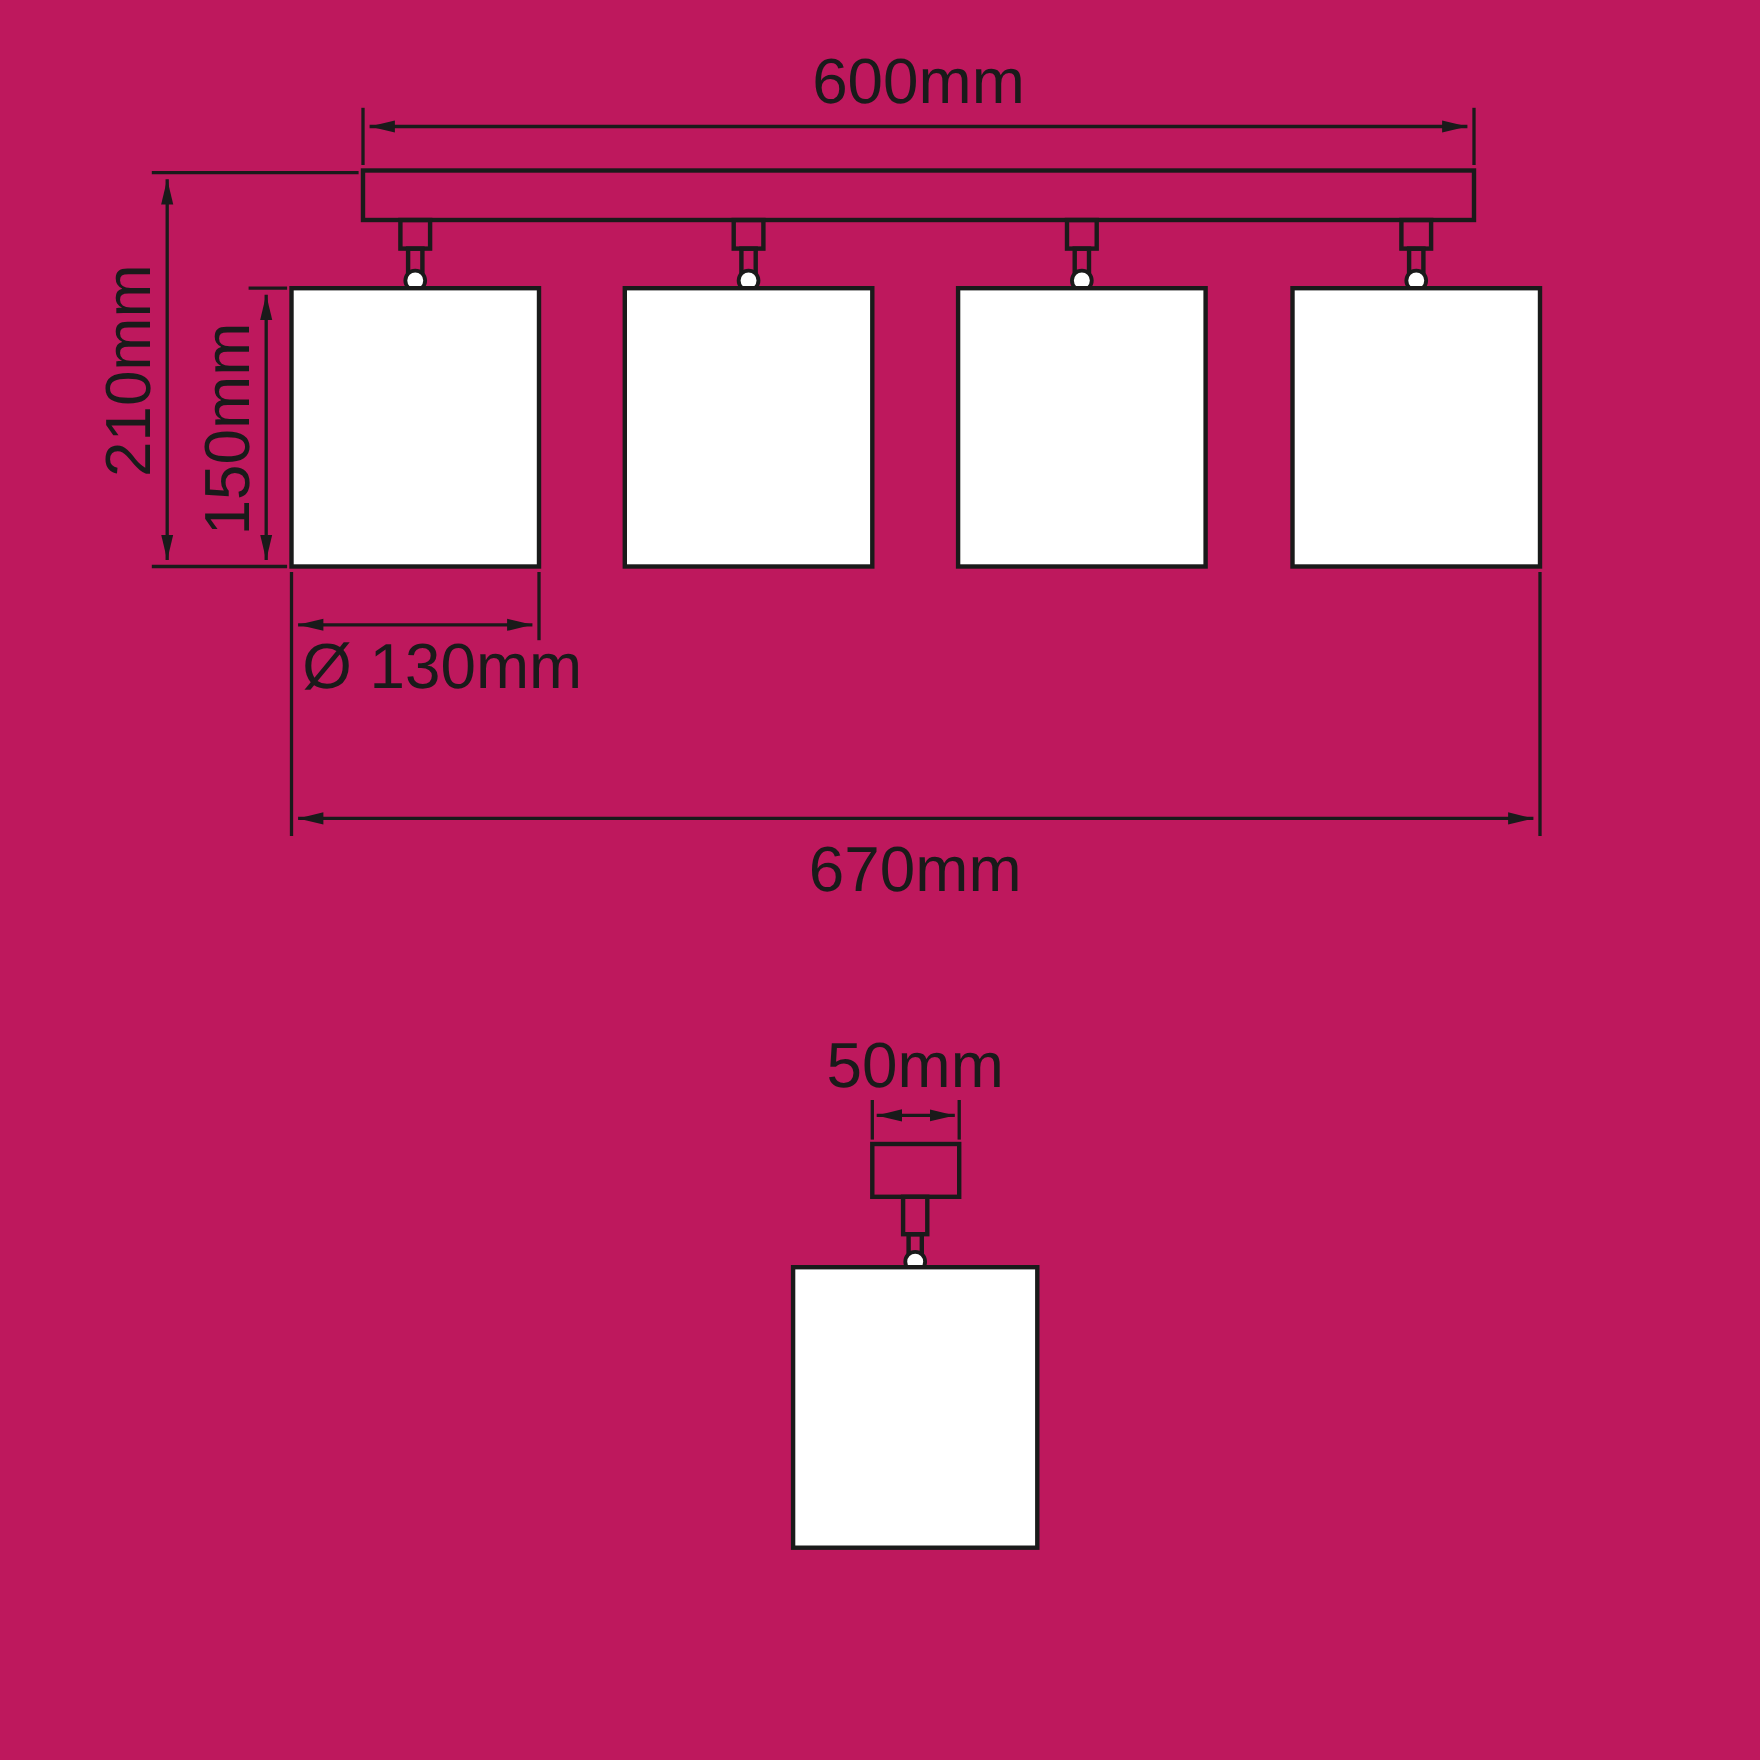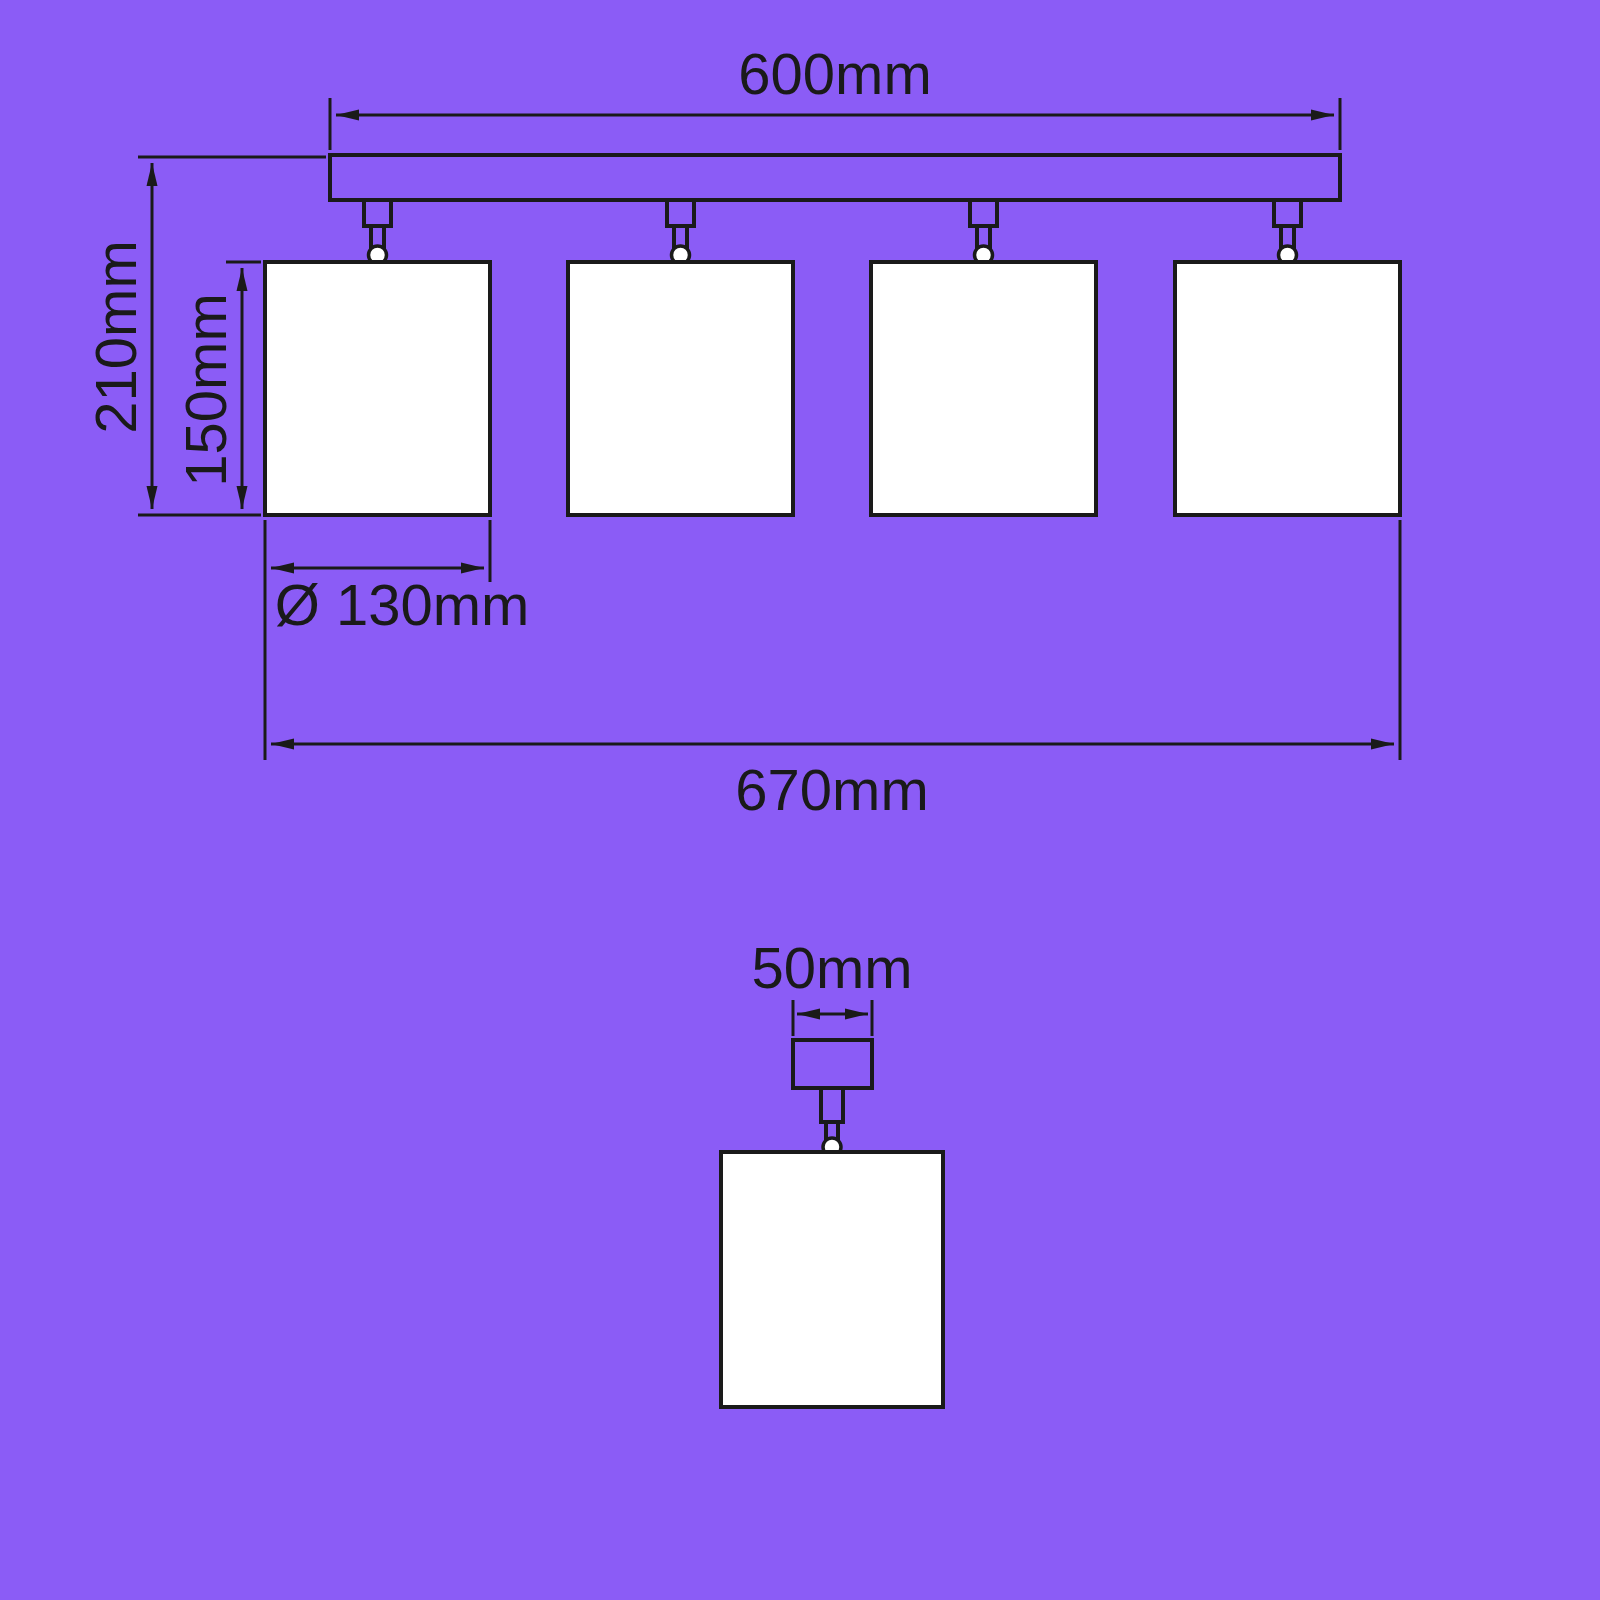--- a/index.html
+++ b/index.html
@@ -3,21 +3,21 @@
 <meta charset="utf-8">
 <style>
   html, body {
     margin: 0;
     padding: 0;
     background: #ffffff;
   }
   .page {
     width: 1600px;
     height: 1600px;
-    background: #8b5cf6;
+    background: #be185d;
     position: relative;
     font-family: "Liberation Sans", sans-serif;
   }
   svg {
     display: block;
     width: 1600px;
     height: 1600px;
   }
   .shape {
     fill: none;

